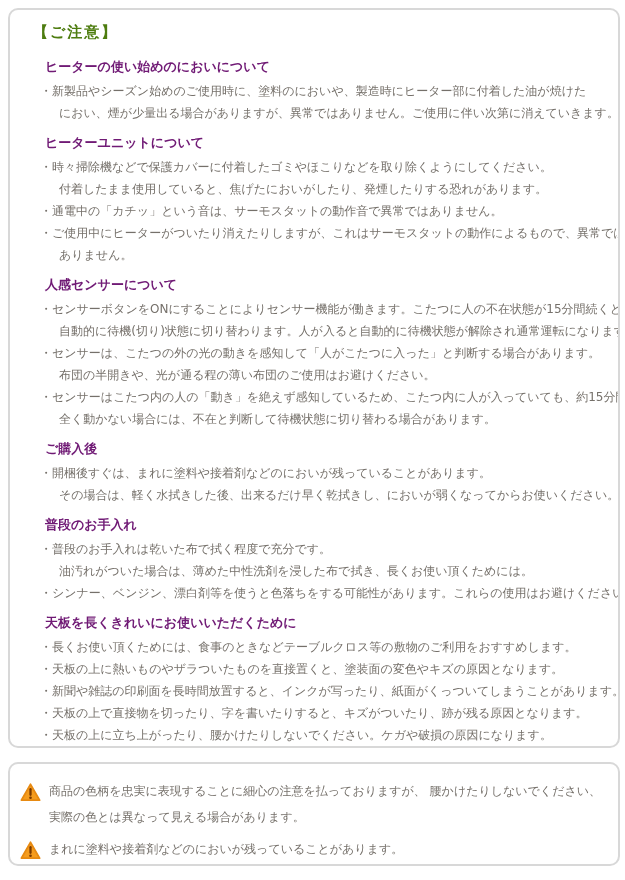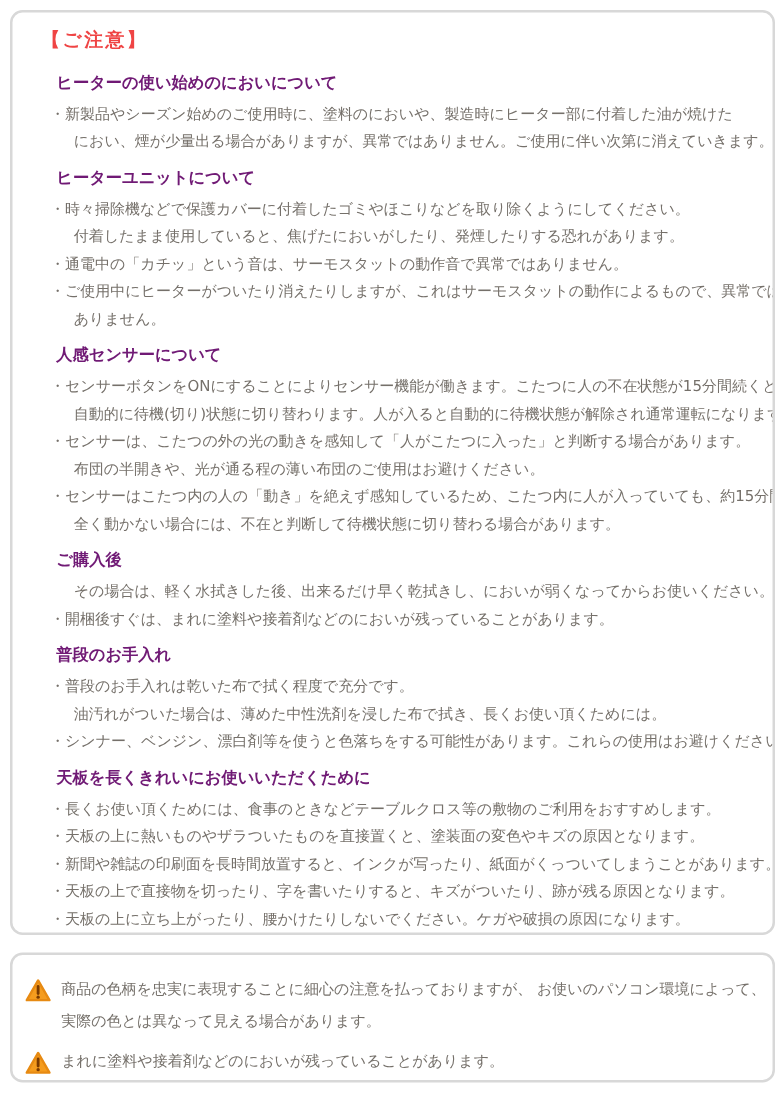--- a/index.html
+++ b/index.html
@@ -23,21 +23,21 @@
     padding: 12px 8px 0 23px;
   }
   .panel-notes {
     margin: 14px 5px 0 8px;
     height: 104px;
     padding: 14px 12px 8px 10px;
   }
   .notice-title {
     font-size: 15px;
     font-weight: bold;
-    color: #ef4444;
+    color: #4d7c0f;
     letter-spacing: 2px;
     line-height: 20px;
     margin: 0 0 16px 0;
   }
   .sec-heading {
     font-size: 13px;
     font-weight: bold;
     color: #701a75;
     line-height: 18px;
     margin: 10px 0 4px 12px;
@@ -94,22 +94,22 @@
         <div class="sec-heading">人感センサーについて</div>
         <div class="line">・センサーボタンをONにすることによりセンサー機能が働きます。こたつに人の不在状態が15分間続くと、</div>
         <div class="line cont">自動的に待機(切り)状態に切り替わります。人が入ると自動的に待機状態が解除され通常運転になります。</div>
         <div class="line">・センサーは、こたつの外の光の動きを感知して「人がこたつに入った」と判断する場合があります。</div>
         <div class="line cont">布団の半開きや、光が通る程の薄い布団のご使用はお避けください。</div>
         <div class="line">・センサーはこたつ内の人の「動き」を絶えず感知しているため、こたつ内に人が入っていても、約15分間</div>
         <div class="line cont">全く動かない場合には、不在と判断して待機状態に切り替わる場合があります。</div>
       </div>
       <div>
         <div class="sec-heading">ご購入後</div>
+        <div class="line">・開梱後すぐは、まれに塗料や接着剤などのにおいが残っていることがあります。</div>
         <div class="line cont">その場合は、軽く水拭きした後、出来るだけ早く乾拭きし、においが弱くなってからお使いください。</div>
-        <div class="line">・開梱後すぐは、まれに塗料や接着剤などのにおいが残っていることがあります。</div>
       </div>
       <div>
         <div class="sec-heading">普段のお手入れ</div>
         <div class="line">・普段のお手入れは乾いた布で拭く程度で充分です。</div>
         <div class="line cont">油汚れがついた場合は、薄めた中性洗剤を浸した布で拭き、長くお使い頂くためには。</div>
         <div class="line">・シンナー、ベンジン、漂白剤等を使うと色落ちをする可能性があります。これらの使用はお避けください。</div>
       </div>
       <div>
         <div class="sec-heading">天板を長くきれいにお使いいただくために</div>
         <div class="line">・長くお使い頂くためには、食事のときなどテーブルクロス等の敷物のご利用をおすすめします。</div>
@@ -123,21 +123,21 @@
 
 <div class="panel panel-notes">
   <div>
   <div class="note">
     <svg class="note-icon" viewBox="0 0 22 20" xmlns="http://www.w3.org/2000/svg">
       <path d="M11 2 L20.5 18.5 H1.5 Z" fill="#f59c1e" stroke="#e78a12" stroke-width="2" stroke-linejoin="round"></path>
       <line x1="11" y1="7" x2="11" y2="13" stroke="#7a3a00" stroke-width="2.4" stroke-linecap="round"></line>
       <circle cx="11" cy="16" r="1.4" fill="#7a3a00"></circle>
     </svg>
     <div class="note-text">
-          <div>商品の色柄を忠実に表現することに細心の注意を払っておりますが、 お使いのパソコン環境によって、</div>
+          <div>商品の色柄を忠実に表現することに細心の注意を払っておりますが、 腰かけたりしないでください、</div>
           <div>実際の色とは異なって見える場合があります。</div>
         </div>
   </div>
 
   <div class="note">
     <svg class="note-icon" viewBox="0 0 22 20" xmlns="http://www.w3.org/2000/svg">
       <path d="M11 2 L20.5 18.5 H1.5 Z" fill="#f59c1e" stroke="#e78a12" stroke-width="2" stroke-linejoin="round"></path>
       <line x1="11" y1="7" x2="11" y2="13" stroke="#7a3a00" stroke-width="2.4" stroke-linecap="round"></line>
       <circle cx="11" cy="16" r="1.4" fill="#7a3a00"></circle>
     </svg>

